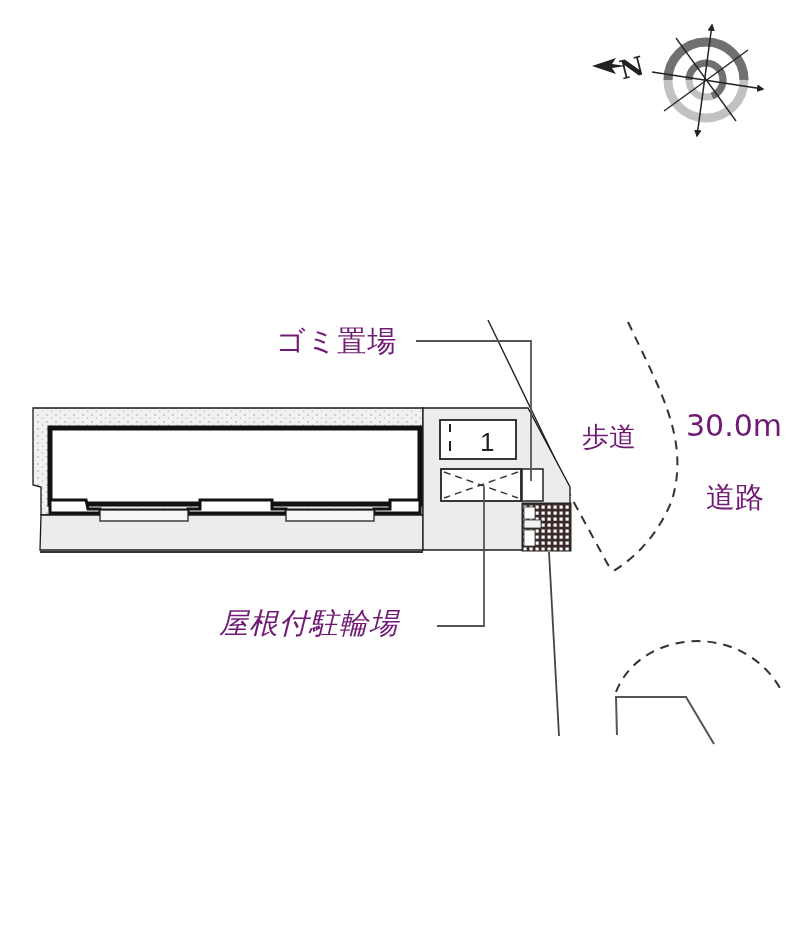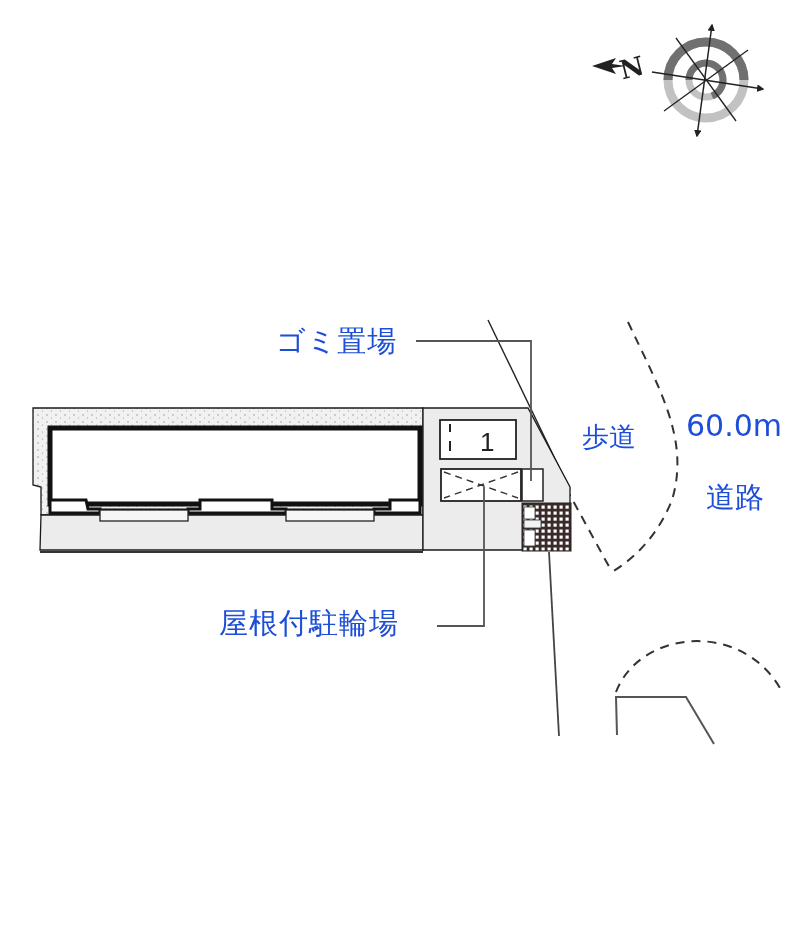--- a/index.html
+++ b/index.html
@@ -1,21 +1,21 @@
 <!DOCTYPE html>
 <html><head>
   <meta charset="utf-8">
   <style>
     html, body { margin: 0; padding: 0; background: #ffffff; }
     body { width: 800px; height: 941px; position: relative; overflow: hidden;
            font-family: "DejaVu Sans", "Liberation Sans", sans-serif; }
     #map { position: absolute; left: 0; top: 0; width: 800px; height: 941px; }
-    .lbl { position: absolute; color: #1d4ed8; white-space: nowrap; line-height: 1; }
+    .lbl { position: absolute; color: #701a75; white-space: nowrap; line-height: 1; }
     .lbl-garbage { left: 276px; top: 327px; font-size: 29px; letter-spacing: 1px; }
-    .lbl-bike { left: 219px; top: 609px; font-size: 29px; letter-spacing: 1px; }
+    .lbl-bike { left: 219px; top: 609px; font-size: 29px; letter-spacing: 1px; font-style: italic; }
     .lbl-sidewalk { left: 582px; top: 423px; font-size: 27px; }
     .lbl-width { left: 686px; top: 411px; font-size: 30px; }
     .lbl-road { left: 706px; top: 459px; font-size: 29px; margin-top: 24px; }
     .lbl-n { position: absolute; left: 620px; top: 53px; font-size: 26px; font-weight: bold;
              color: #222; transform: rotate(-14deg); font-family: "DejaVu Serif", serif; }
   </style>
 </head>
 <body>
 
 <svg id="map" viewBox="0 0 800 941" xmlns="http://www.w3.org/2000/svg">
@@ -100,14 +100,14 @@
   <g>
     <polyline points="416,341 531,341 531,481" fill="none" stroke="#555" stroke-width="1.8"></polyline>
     <polyline points="437,626 484,626 484,487" fill="none" stroke="#555" stroke-width="1.8"></polyline>
   </g>
 </svg>
 
 <div class="lbl-n">N</div>
 <div class="lbl lbl-garbage">ゴミ置場</div>
 <div class="lbl lbl-bike">屋根付駐輪場</div>
 <div class="lbl lbl-sidewalk">歩道</div>
-<div class="lbl lbl-width">60.0m</div>
+<div class="lbl lbl-width">30.0m</div>
 <div class="lbl lbl-road">道路</div>
 
 </body></html>

